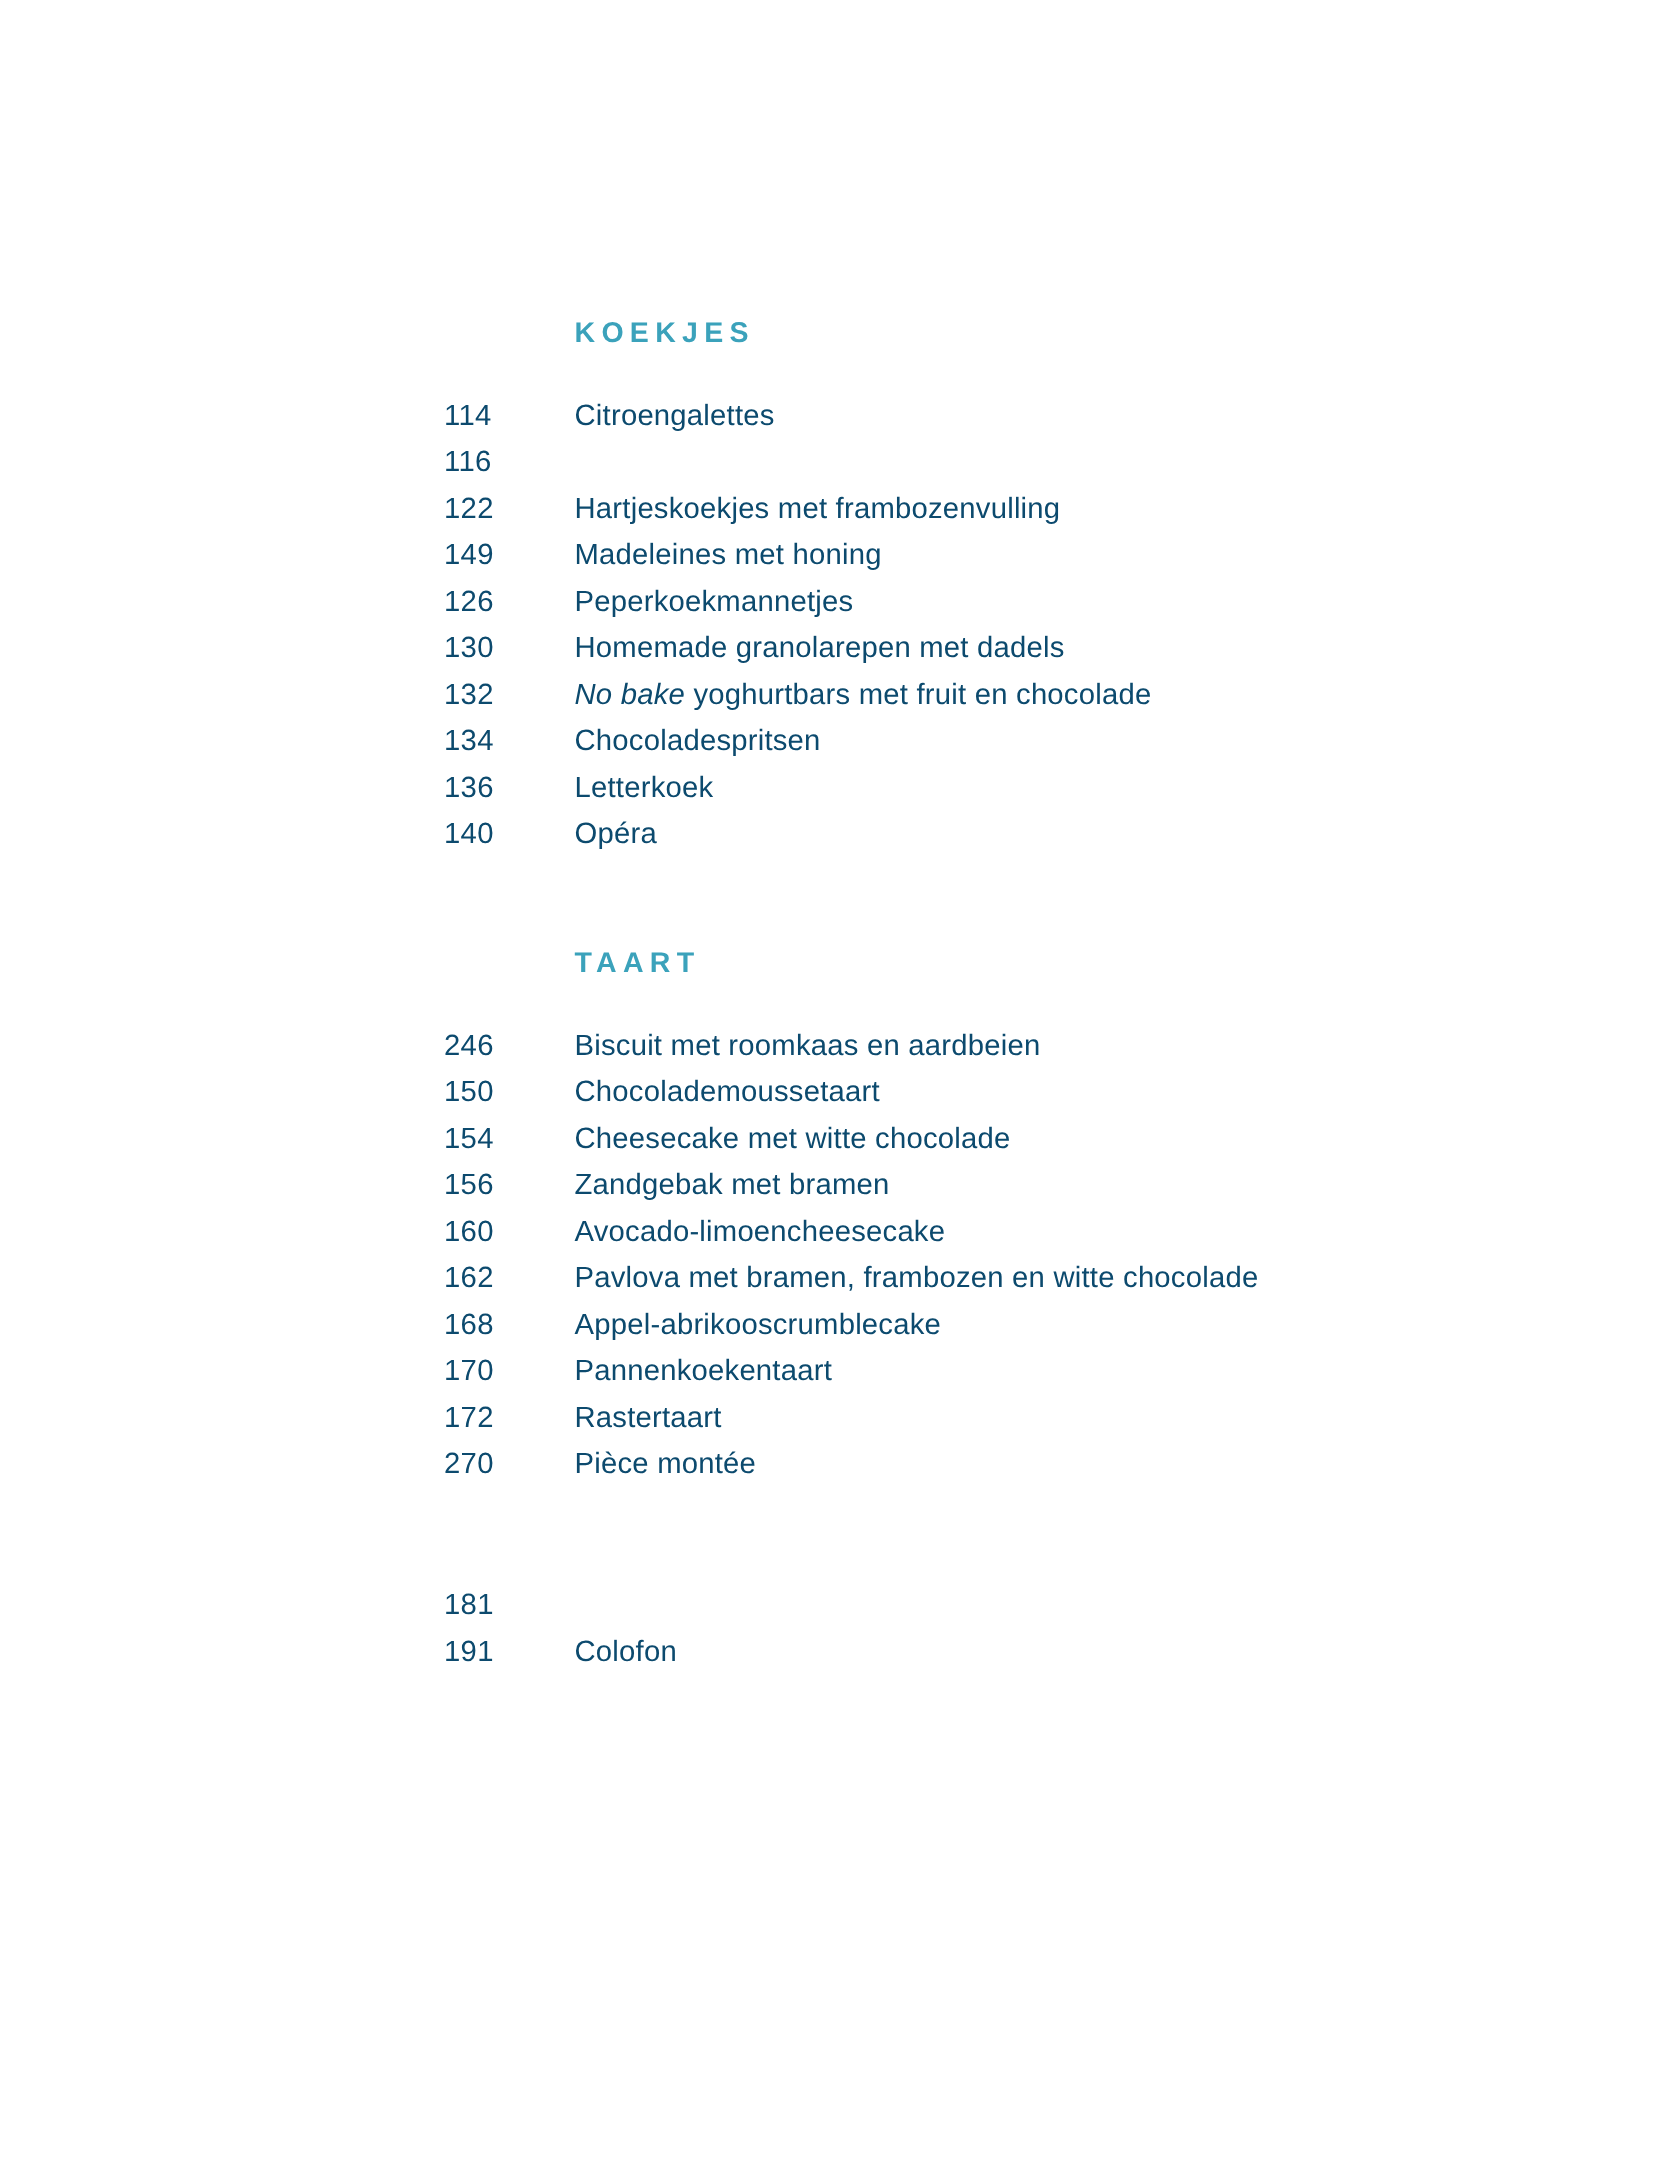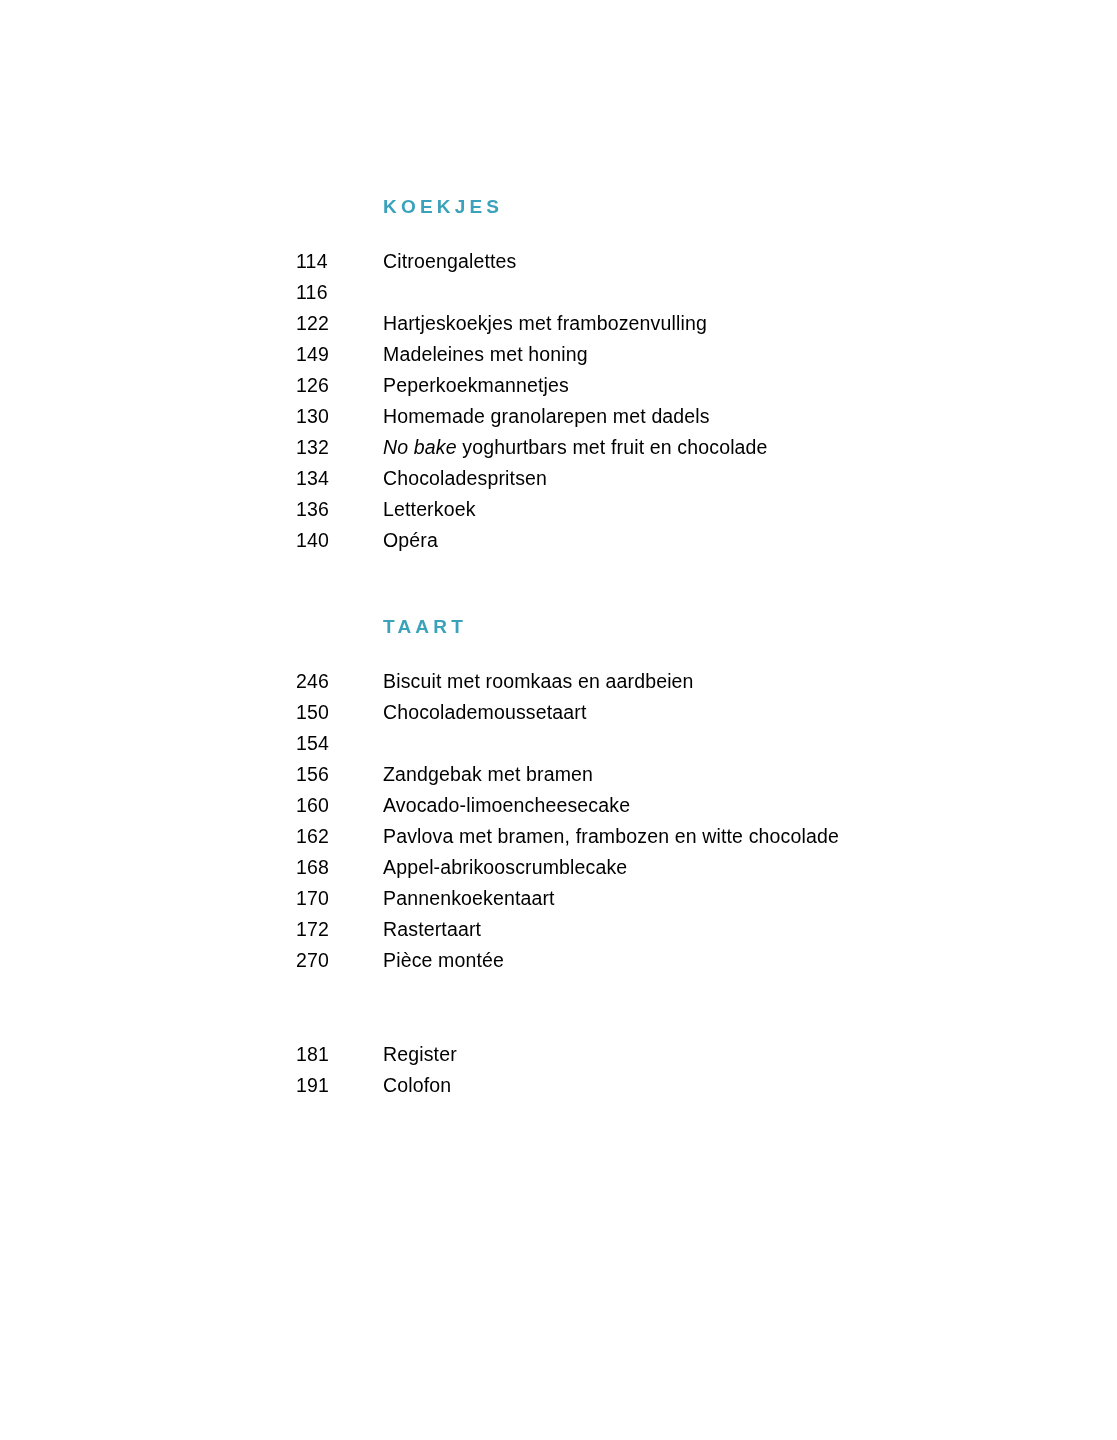--- a/index.html
+++ b/index.html
@@ -7,20 +7,21 @@
     padding: 0;
     background: #ffffff;
   }
   .page {
     position: relative;
     width: 1117px;
     height: 1325px;
     background: #ffffff;
     font-family: "Liberation Sans", sans-serif;
     overflow: hidden;
+    margin-top: 16px;
   }
 
   .toc {
     position: absolute;
     left: 296px;
     top: 196px;
     width: 760px;
   }
 
   .section {
@@ -43,21 +44,21 @@
   .entries {
     list-style: none;
     margin: 0;
     padding: 0;
   }
 
   .entry {
     display: flex;
     align-items: baseline;
     height: 31px;
-    color: #000000;
+    color: #0c4a6e;
     font-size: 19.5px;
     line-height: 31px;
     font-weight: 400;
   }
 
   .entry-page {
     width: 87px;
     flex: 0 0 87px;
     letter-spacing: 0.2px;
   }
@@ -143,20 +144,21 @@
           <li class="entry">
             <span class="entry-page">246</span>
             <span class="entry-title">Biscuit met roomkaas en aardbeien</span>
           </li>
           <li class="entry">
             <span class="entry-page">150</span>
             <span class="entry-title">Chocolademoussetaart</span>
           </li>
           <li class="entry">
             <span class="entry-page">154</span>
+            <span class="entry-title">Cheesecake met witte chocolade</span>
           </li>
           <li class="entry">
             <span class="entry-page">156</span>
             <span class="entry-title">Zandgebak met bramen</span>
           </li>
           <li class="entry">
             <span class="entry-page">160</span>
             <span class="entry-title">Avocado-limoencheesecake</span>
           </li>
           <li class="entry">
@@ -178,21 +180,20 @@
           <li class="entry">
             <span class="entry-page">270</span>
             <span class="entry-title">Pièce montée</span>
           </li>
         </ul>
       </div>
       <div class="section trailing">
         <ul class="entries">
           <li class="entry">
             <span class="entry-page">181</span>
-            <span class="entry-title">Register</span>
           </li>
           <li class="entry">
             <span class="entry-page">191</span>
             <span class="entry-title">Colofon</span>
           </li>
         </ul>
       </div>
     </div>
 
   <div class="folio">5</div>

